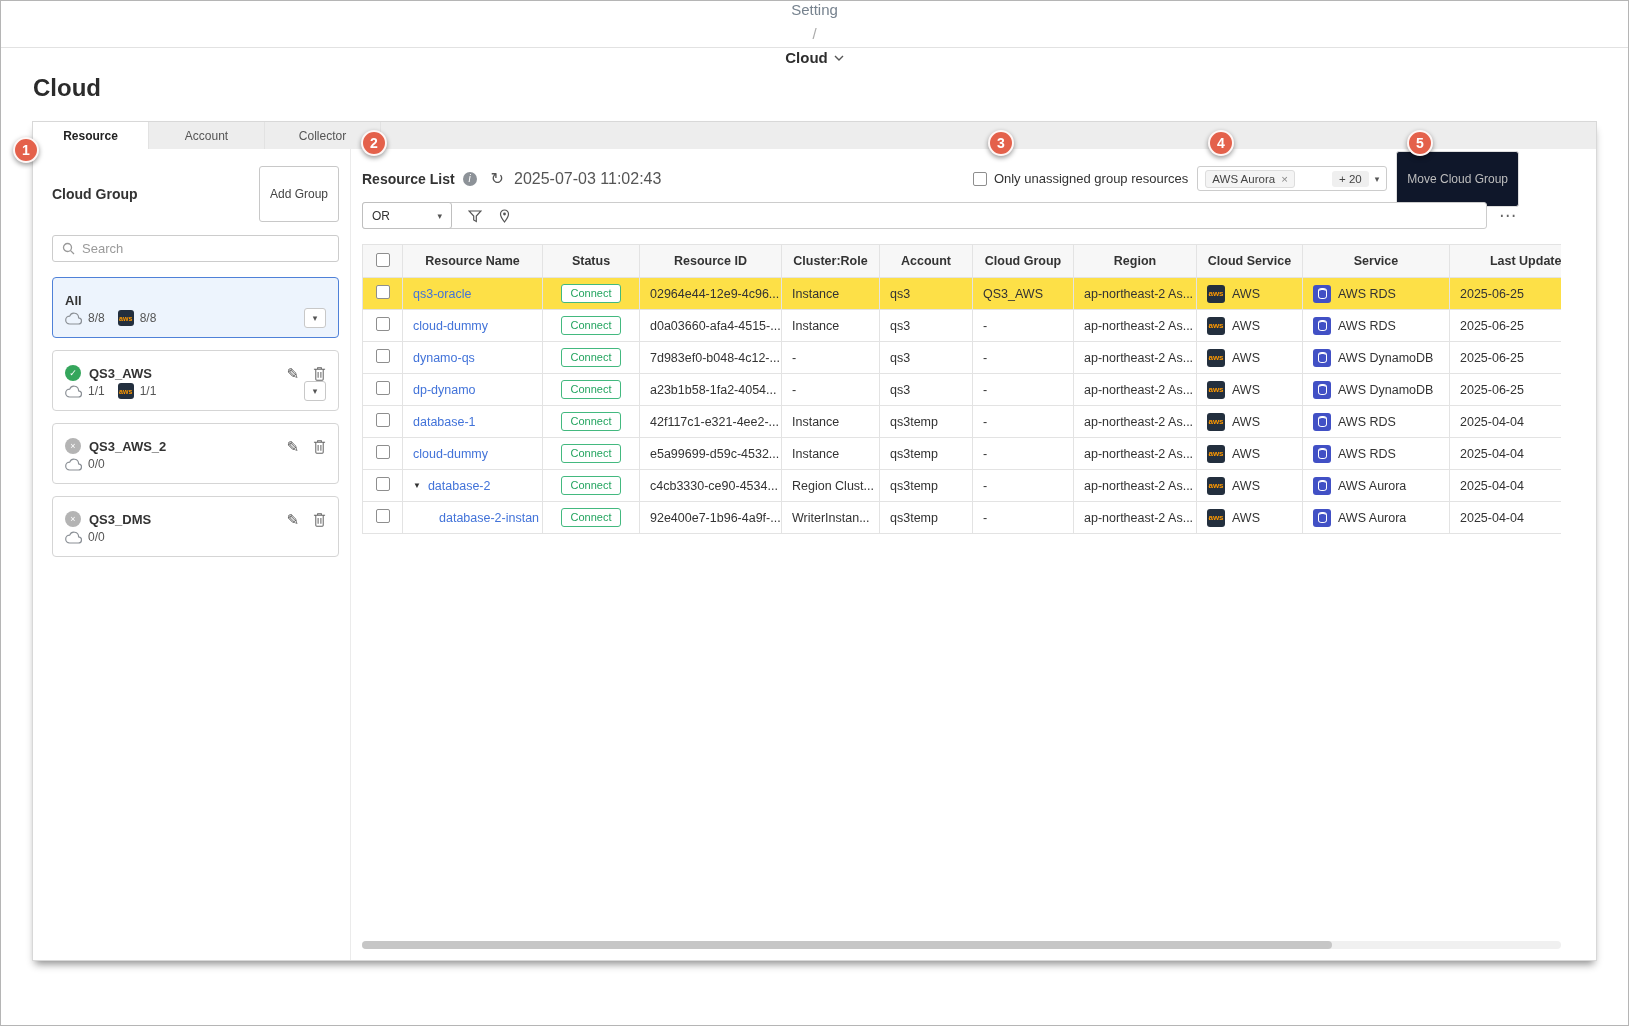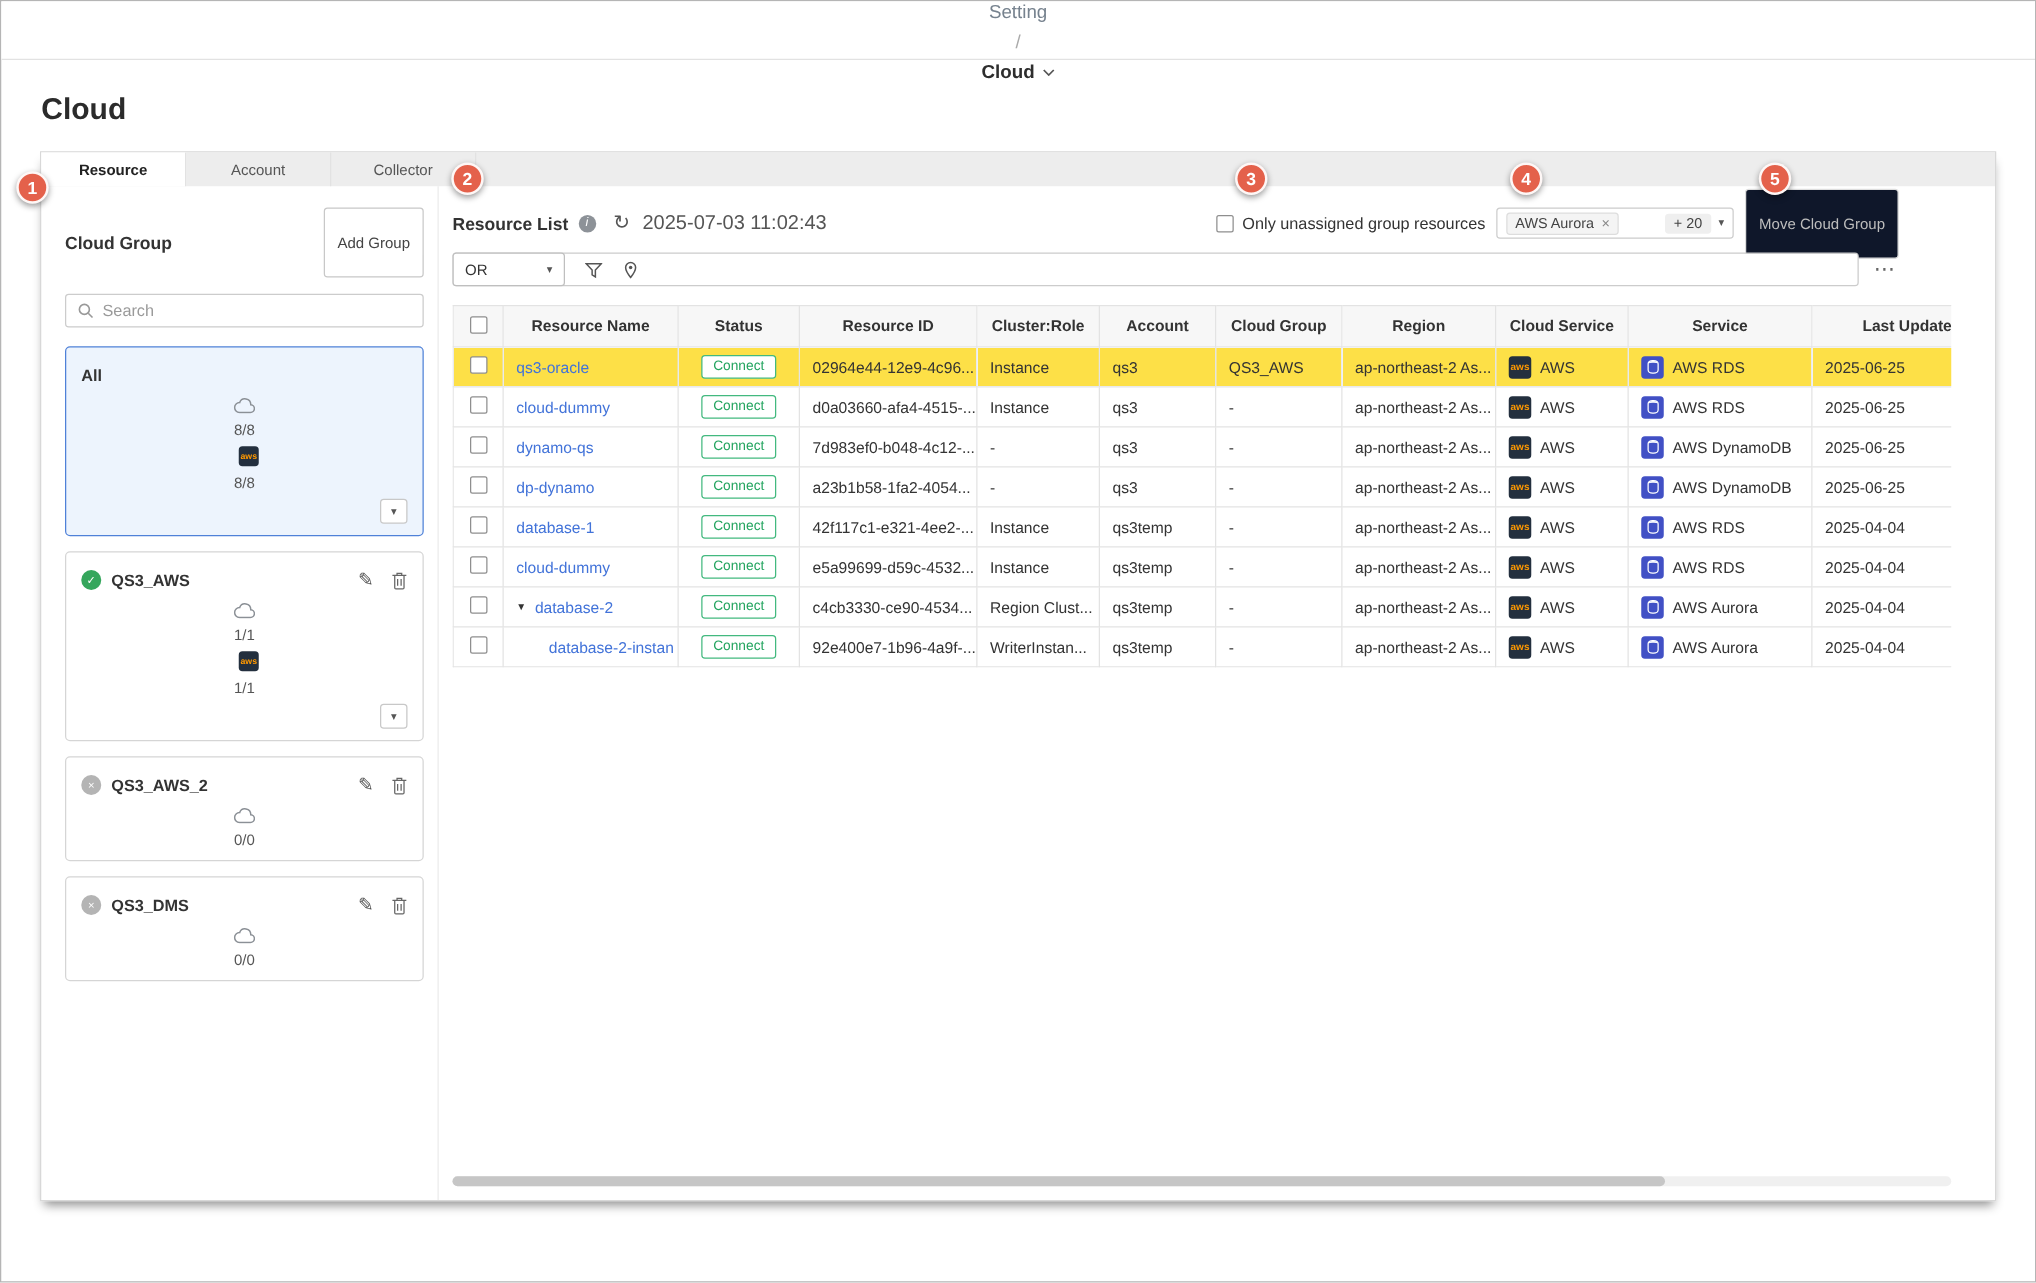--- a/index.html
+++ b/index.html
@@ -37,21 +37,21 @@
   .searchbox input { border:none; outline:none; flex:1; font-size:13px; color:#555; font-family:inherit; background:transparent; }
   .searchbox input::placeholder { color:#9a9a9a; }
 
   .group-card { border:1px solid #d5d5d5; border-radius:4px; padding:10px 12px 9px; margin-bottom:12px;
                 background:#fff; cursor:pointer; }
   .group-card.selected { border-color:#4f81d8; background:#edf4fd; }
   .gc-row1 { display:flex; align-items:flex-end; gap:8px; min-height:20px; }
   .gc-name { font-size:13px; font-weight:700; color:#333; }
   .gc-actions { margin-left:auto; display:flex; gap:14px; align-items:center; }
   .icon-pencil { font-size:15px; color:#555; cursor:pointer; line-height:1; }
-  .gc-row2 { display:flex; align-items:center; gap:6px; margin-top:10px; font-size:12px; color:#555; min-height:20px;flex-direction:column; }
+  .gc-row2 { display:flex; align-items:center; gap:6px; font-size:12px; color:#555; min-height:20px; }
   .status-dot { width:16px; height:16px; border-radius:50%; color:#fff; font-size:9px;
                 display:inline-flex; align-items:center; justify-content:center; flex:0 0 auto; }
   .status-dot.ok { background:#35a65c; }
   .status-dot.off { background:#b4b4b4; }
   .dd-btn { margin-left:auto; width:22px; height:20px; border:1px solid #c8c8c8; border-radius:3px; background:#fff;
             color:#555; font-size:9px; display:inline-flex; align-items:center; justify-content:center; cursor:pointer; }
   .aws-logo { width:18px; height:18px; border-radius:3px; background:#232f3e; color:#ff9900; font-size:8px;
               font-weight:700; display:inline-flex; align-items:center; justify-content:center; flex:0 0 auto; }
   .aws-logo.sm { width:16px; height:16px; font-size:7px; margin-left:7px; }
 

